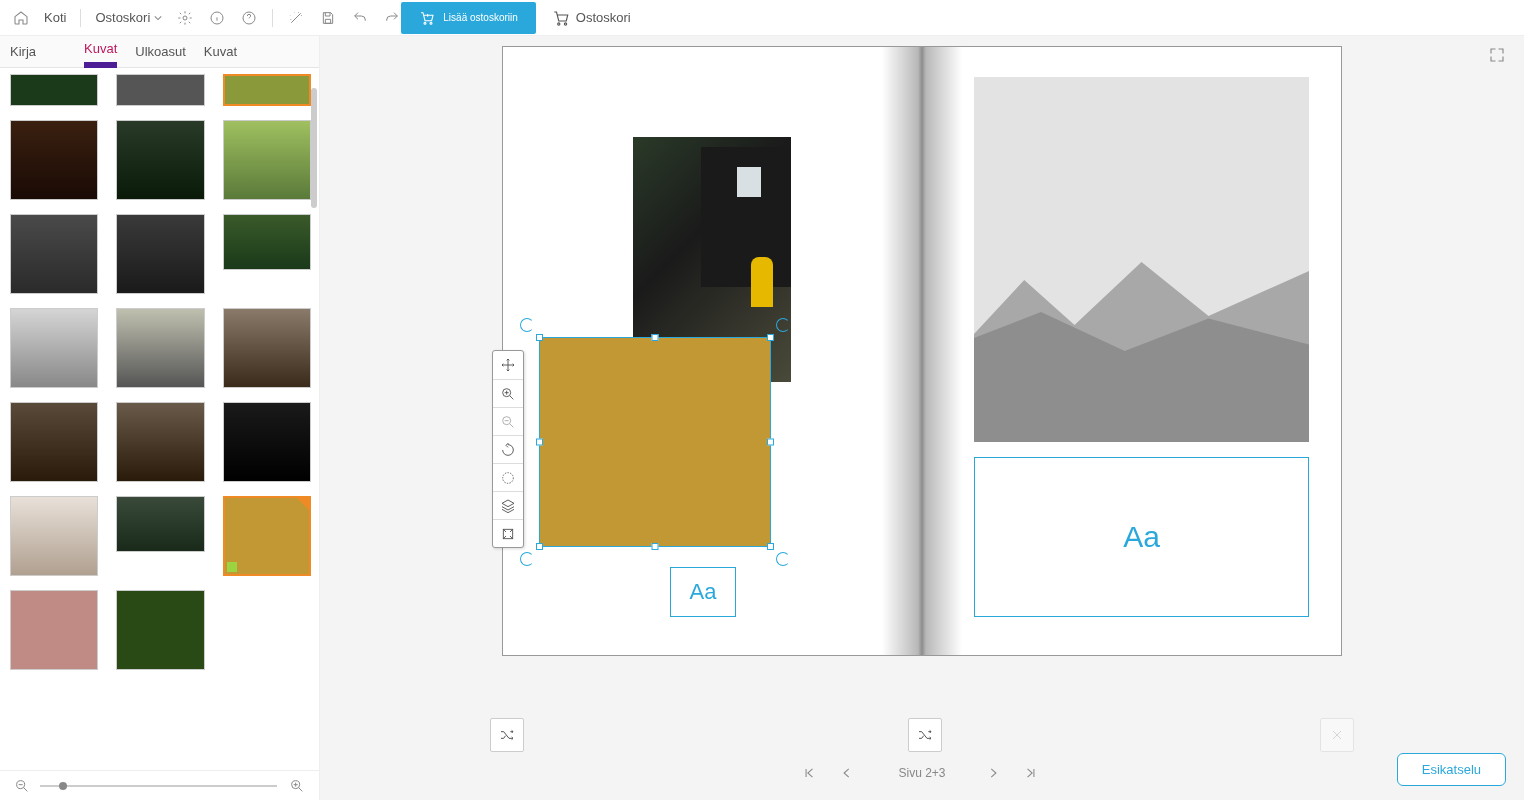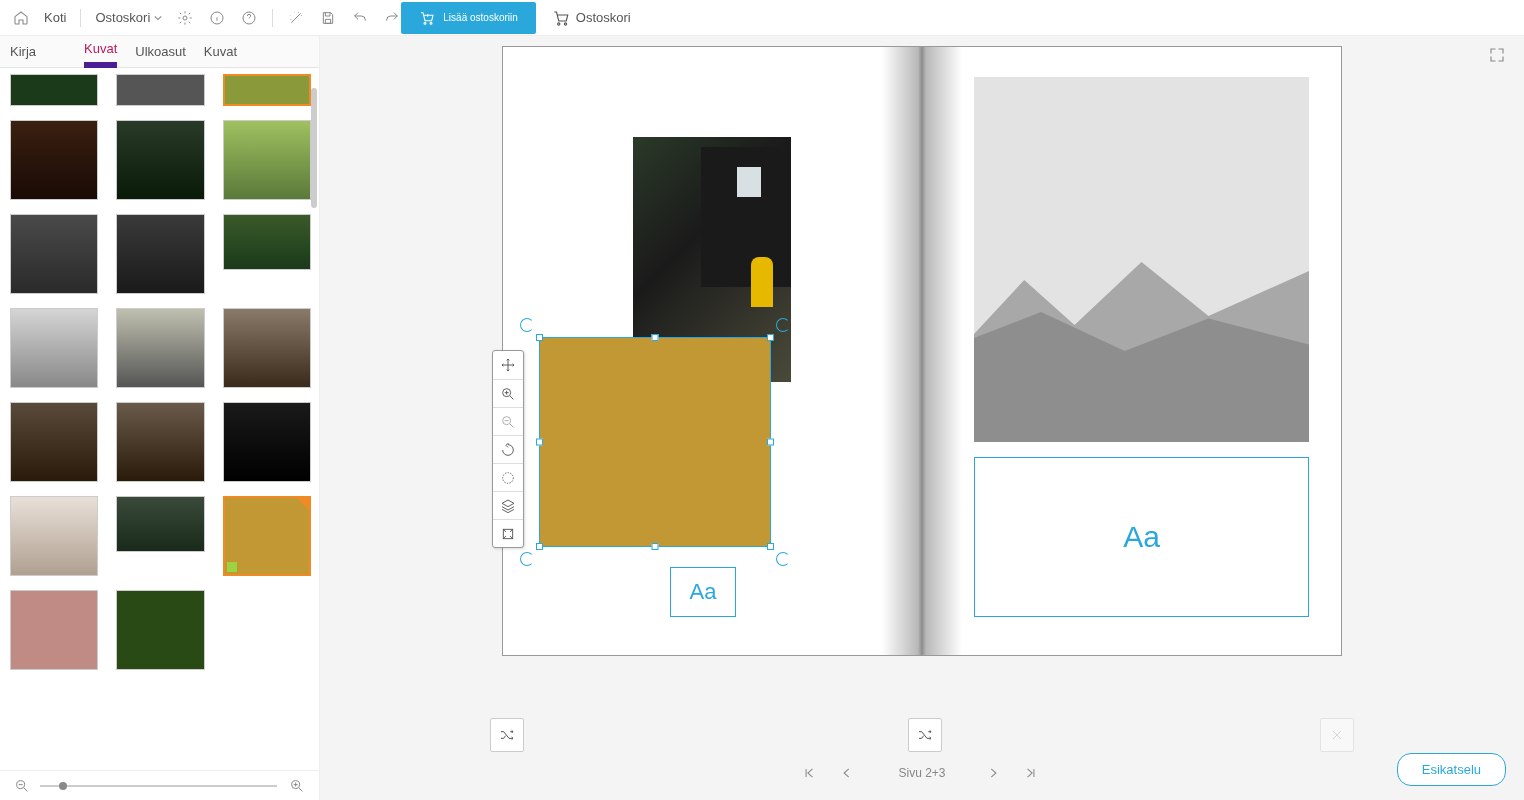--- a/index.html
+++ b/index.html
@@ -79,21 +79,21 @@
 
 
 .page-controls { height: 54px; display: flex; align-items: center; justify-content: center; gap: 20px; position: relative; }
 .shuffle-btn, .shuffle-btn2, .shuffle-btn3 { position: absolute; width: 34px; height: 34px; border: 1px solid #ccc; background: #fff; display: flex; align-items: center; justify-content: center; cursor: pointer; border-radius: 2px; }
 .shuffle-btn { left: 170px; top: -28px; }
 .shuffle-btn2 { left: 588px; top: -28px; }
 .shuffle-btn3 { right: 170px; top: -28px; opacity: 0.4; }
 .nav-arr { width: 18px; height: 18px; cursor: pointer; color: #777; display: flex; align-items: center; }
 .page-label { font-size: 12px; color: #888; margin: 0 20px; }
 
-.preview-btn { position: absolute; right: 18px; bottom: 14px; border: 1px solid #2aa8dc; color: #2aa8dc; padding: 8px 24px; font-size: 13px; cursor: pointer; background: #fff; border-radius: 14px; }
+.preview-btn { position: absolute; right: 18px; bottom: 14px; border: 1px solid #2aa8dc; color: #2aa8dc; padding: 8px 24px; font-size: 13px; cursor: pointer; background: #fff; border-radius: 6px; }
 
 svg { display: block; }
 </style>
 </head>
 <body>
 
 <div class="top-toolbar">
   <div class="left">
     <span class="icon-btn">
       <svg width="16" height="16" viewBox="0 0 24 24" fill="none" stroke="#888" stroke-width="1.6">

